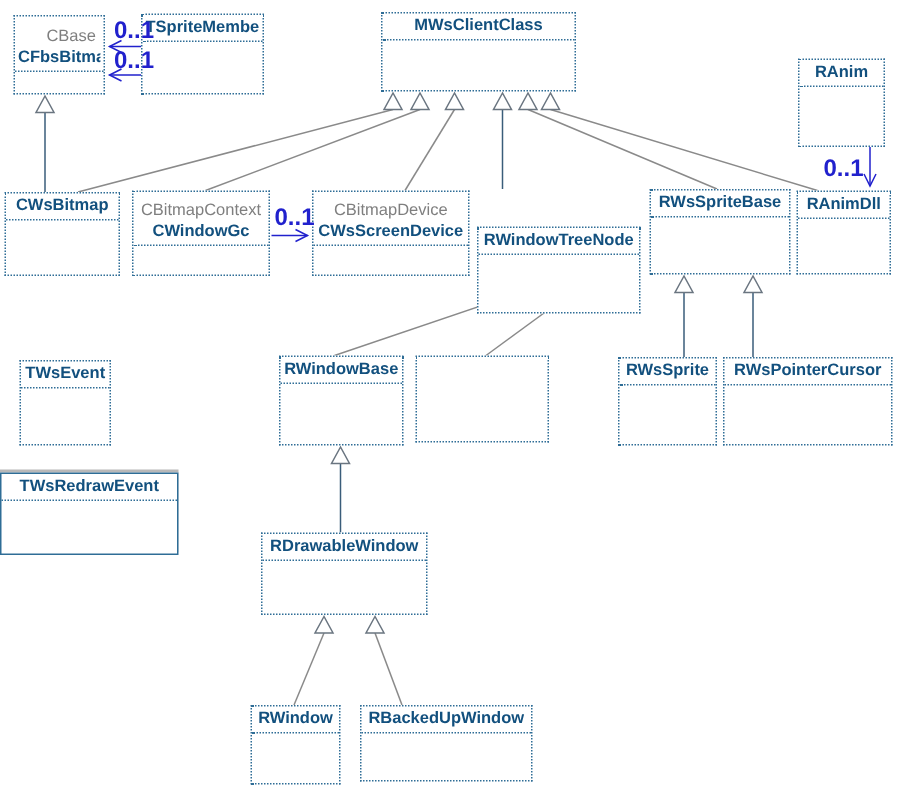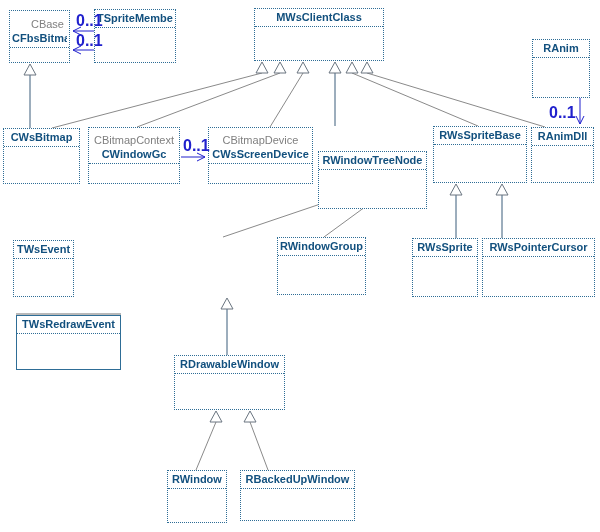--- a/index.html
+++ b/index.html
@@ -43,21 +43,21 @@
   #box-cwsscreendevice {left:208px;top:127px;width:105px;height:57px;}
   #box-cwsscreendevice .box-header{height:36px;}
   #box-rwindowtreenode {left:318px;top:126px;width:109px;height:58px;margin-top:25px;}
   #box-rwsspritebase   {left:433px;top:126px;width:94px; height:57px;}
   #box-ranimdll        {left:531px;top:127px;width:63px; height:56px;}
   #box-twsevent        {left:13px; top:240px;width:61px; height:57px;}
   #box-rwindowbase     {left:186px;top:237px;width:83px; height:60px;}
   #box-rwindowgroup    {left:277px;top:237px;width:89px; height:58px;}
   #box-rwssprite       {left:412px;top:238px;width:66px; height:59px;}
   #box-rwspointercursor{left:482px;top:238px;width:113px;height:59px;}
-  #box-twsredrawevent  {left:16px; top:315px;width:105px;height:55px;border-style:solid;box-shadow:0 -2px 0 #b8b8b8;}
+  #box-twsredrawevent  {left:0; top:315px;width:119px;height:55px;border-style:solid;box-shadow:0 -2px 0 #b8b8b8;}
   #box-rdrawablewindow {left:174px;top:355px;width:111px;height:55px;}
   #box-rwindow         {left:167px;top:470px;width:60px; height:53px;}
   #box-rbackedupwindow {left:240px;top:470px;width:115px;height:51px;}
   
   #mult-0{left:76px; top:16px;}
   #mult-1{left:76px; top:36px;}
   #mult-2{left:183px;top:141px;}
   #mult-3{left:549px;top:108px;}
 </style>
 </head>
@@ -200,25 +200,28 @@
     <div class="box-body"></div>
   </div>
 
   <div class="uml-box" id="box-twsevent">
     <div class="box-header">
       <div class="class-name">TWsEvent</div>
     </div>
     <div class="box-body"></div>
   </div>
 
+  <div class="uml-box" id="box-rwindowbase">
+    <div class="box-header">
+      <div class="class-name">RWindowBase</div>
+    </div>
+    <div class="box-body"></div>
+  </div>
 
   <div class="uml-box" id="box-rwindowgroup">
-    <div class="box-header">
-      <div class="class-name">RWindowGroup</div>
-    </div>
     <div class="box-body"></div>
   </div>
 
   <div class="uml-box" id="box-rwssprite">
     <div class="box-header">
       <div class="class-name">RWsSprite</div>
     </div>
     <div class="box-body"></div>
   </div>
 

